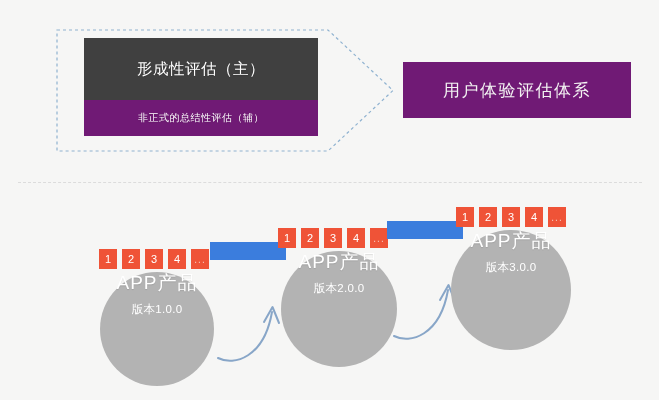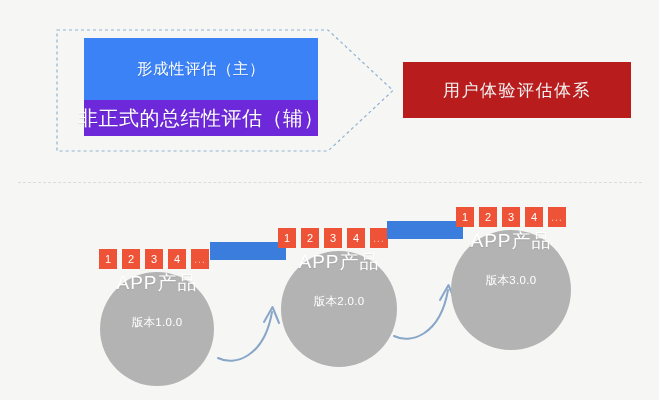--- a/index.html
+++ b/index.html
@@ -49,35 +49,35 @@
     align-items: center;
     justify-content: center;
     color: #ffffff;
     font-size: 15.5px;
     letter-spacing: 0.5px;
     text-shadow: 0 1px 1px rgba(0,0,0,.12);
     white-space: nowrap;
   }
   .eval-block.primary {
     height: 62px;
-    background: #3b82f6;
+    background: #404040;
   }
   .eval-block.secondary {
     height: 36px;
-    background: #6d28d9;
-    font-size: 20px;
+    background: #701a75;
+    font-size: 10px;
   }
 
   .system-box {
     position: absolute;
     left: 403px;
     top: 62px;
     width: 228px;
     height: 56px;
-    background: #b91c1c;
+    background: #701a75;
     display: flex;
     align-items: center;
     justify-content: center;
     color: #f2f2f2;
     font-size: 17px;
     letter-spacing: 1.5px;
     white-space: nowrap;
   }
 
   
@@ -102,21 +102,21 @@
   }
   .circle .c-title {
     font-size: 19px;
     letter-spacing: 1px;
     line-height: 1.2;
     white-space: nowrap;
     text-shadow: 0 1px 1px rgba(0,0,0,.10);
   }
   .circle .c-sub {
     font-size: 11.5px;
-    margin-top: 20px;
+    margin-top: 7px;
     letter-spacing: 0.3px;
     white-space: nowrap;
   }
   #circle-1 { left: 100px; top: 272px; width: 114px; height: 114px; }
   #circle-2 { left: 281px; top: 251px; width: 116px; height: 116px; }
   #circle-3 { left: 451px; top: 230px; width: 120px; height: 120px; }
 
   .chip-row {
     position: absolute;
     display: flex;

